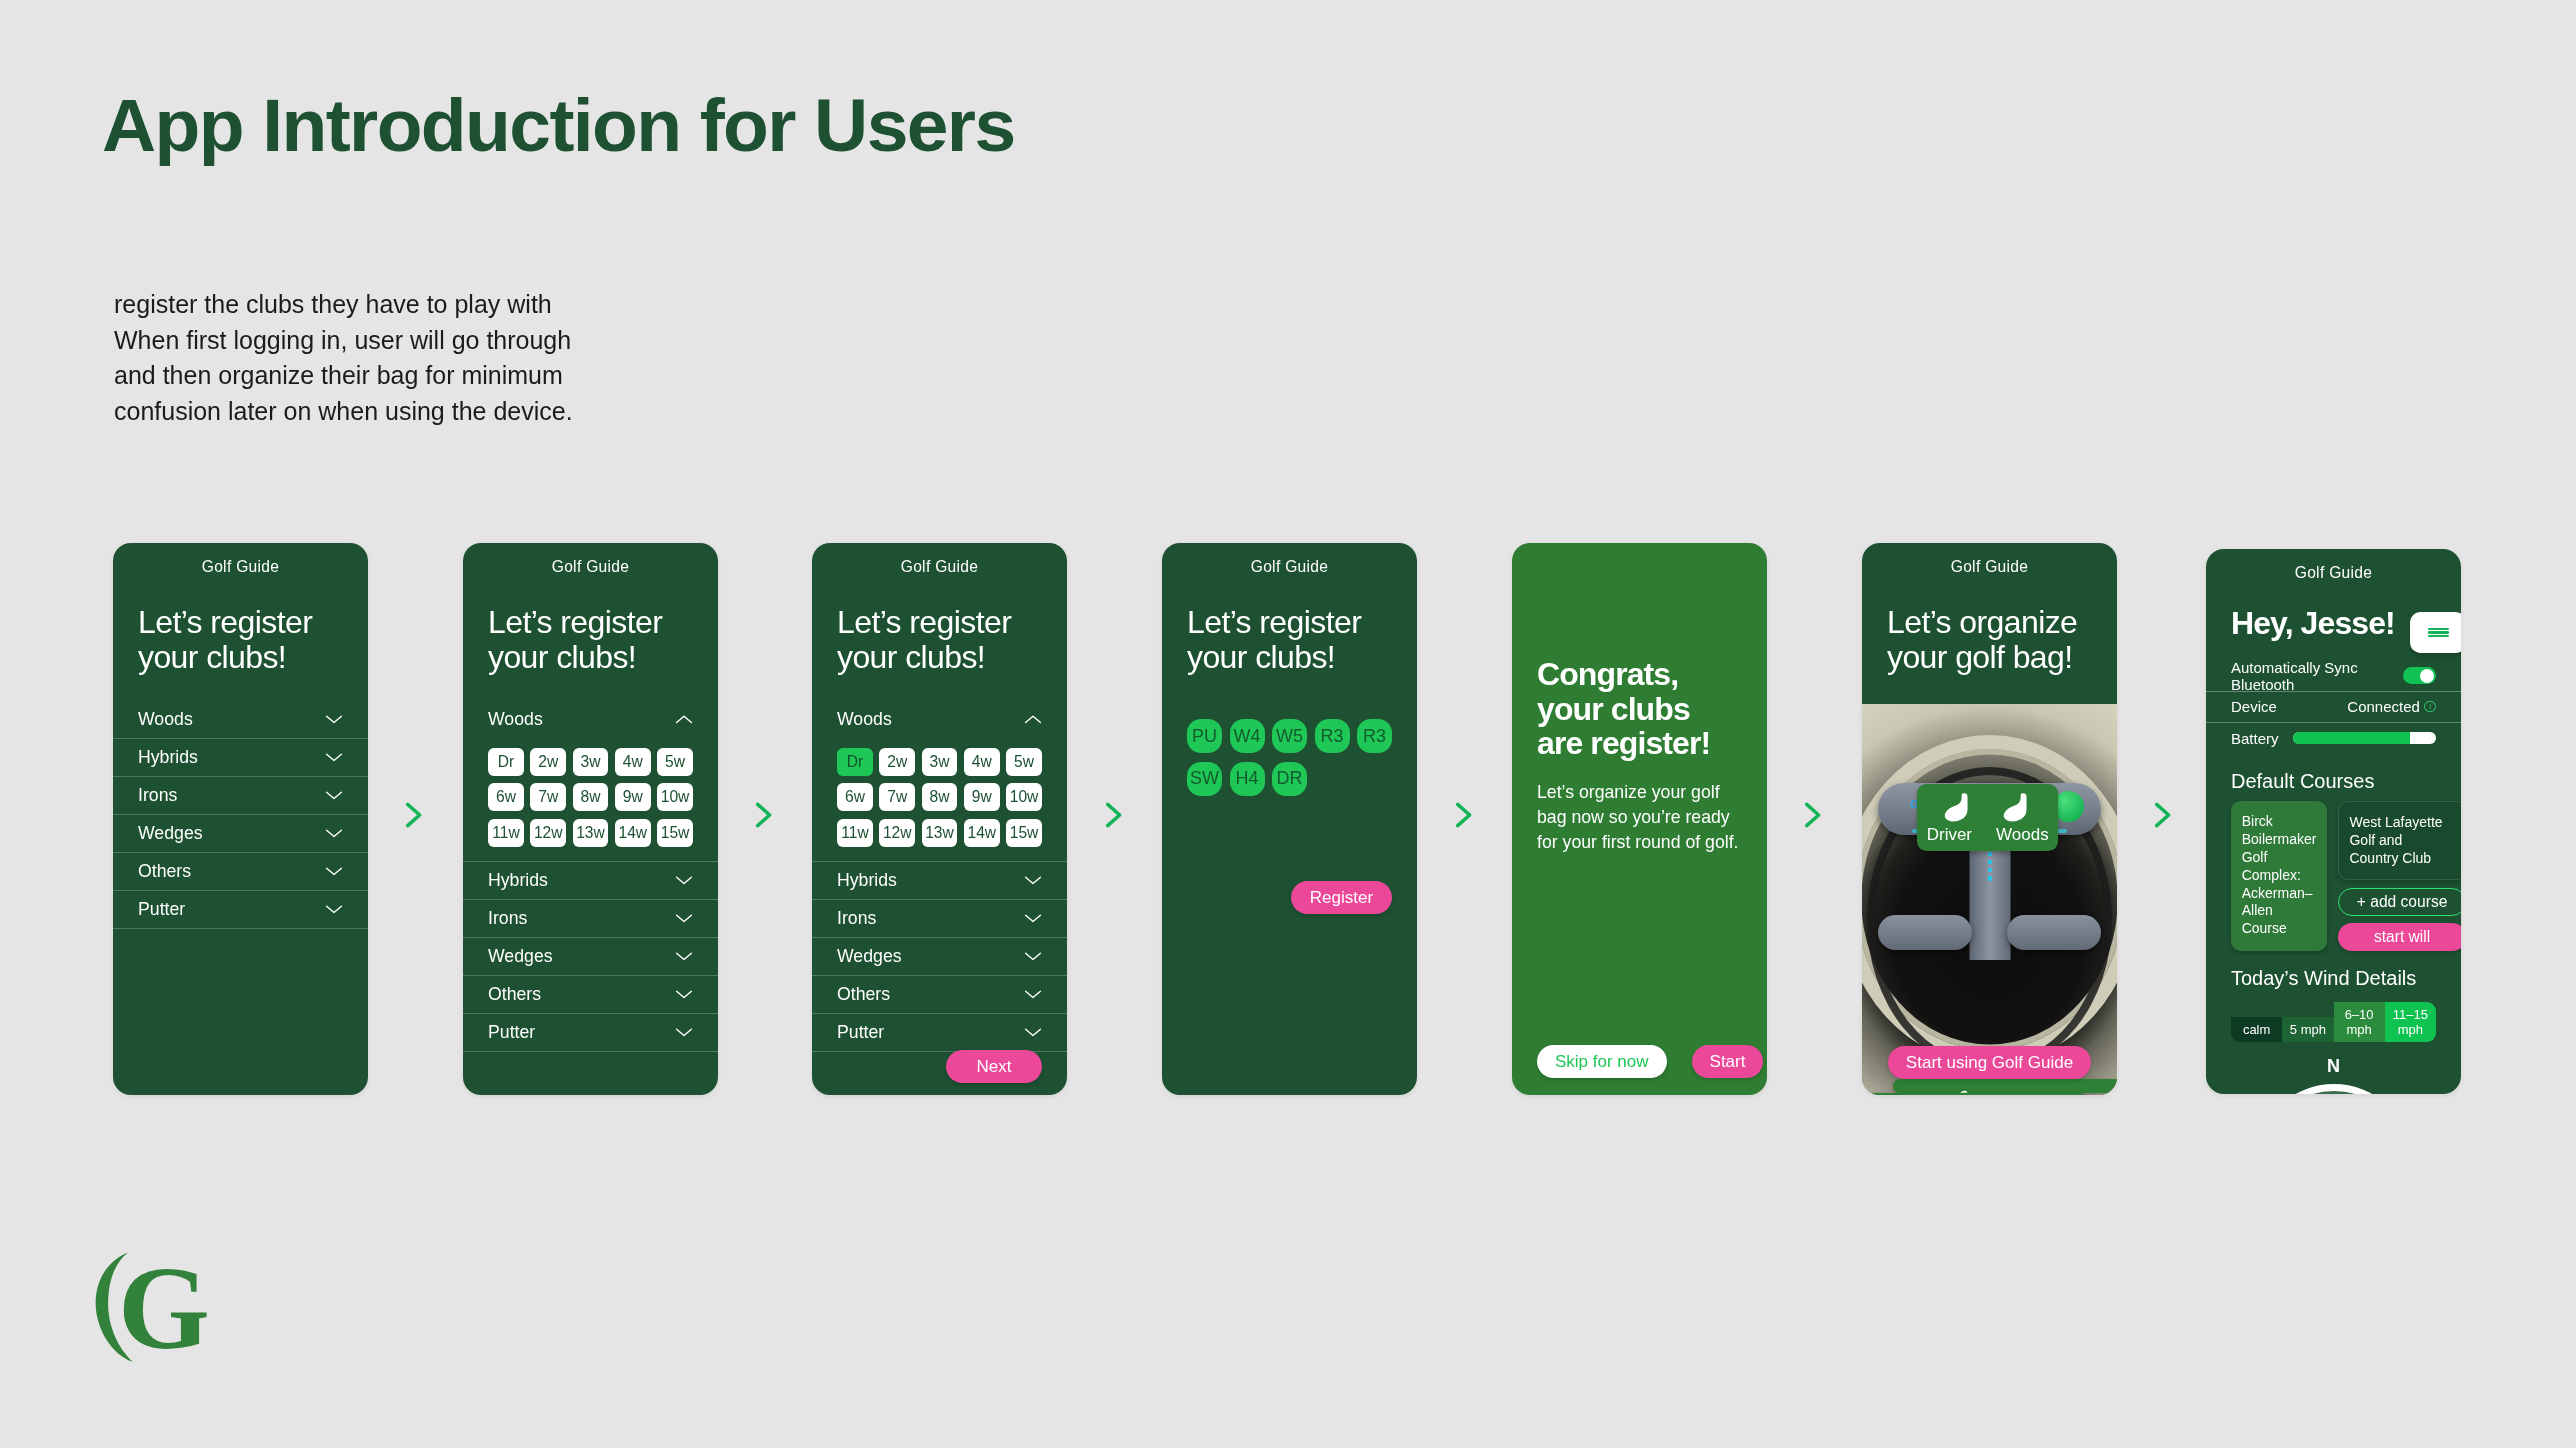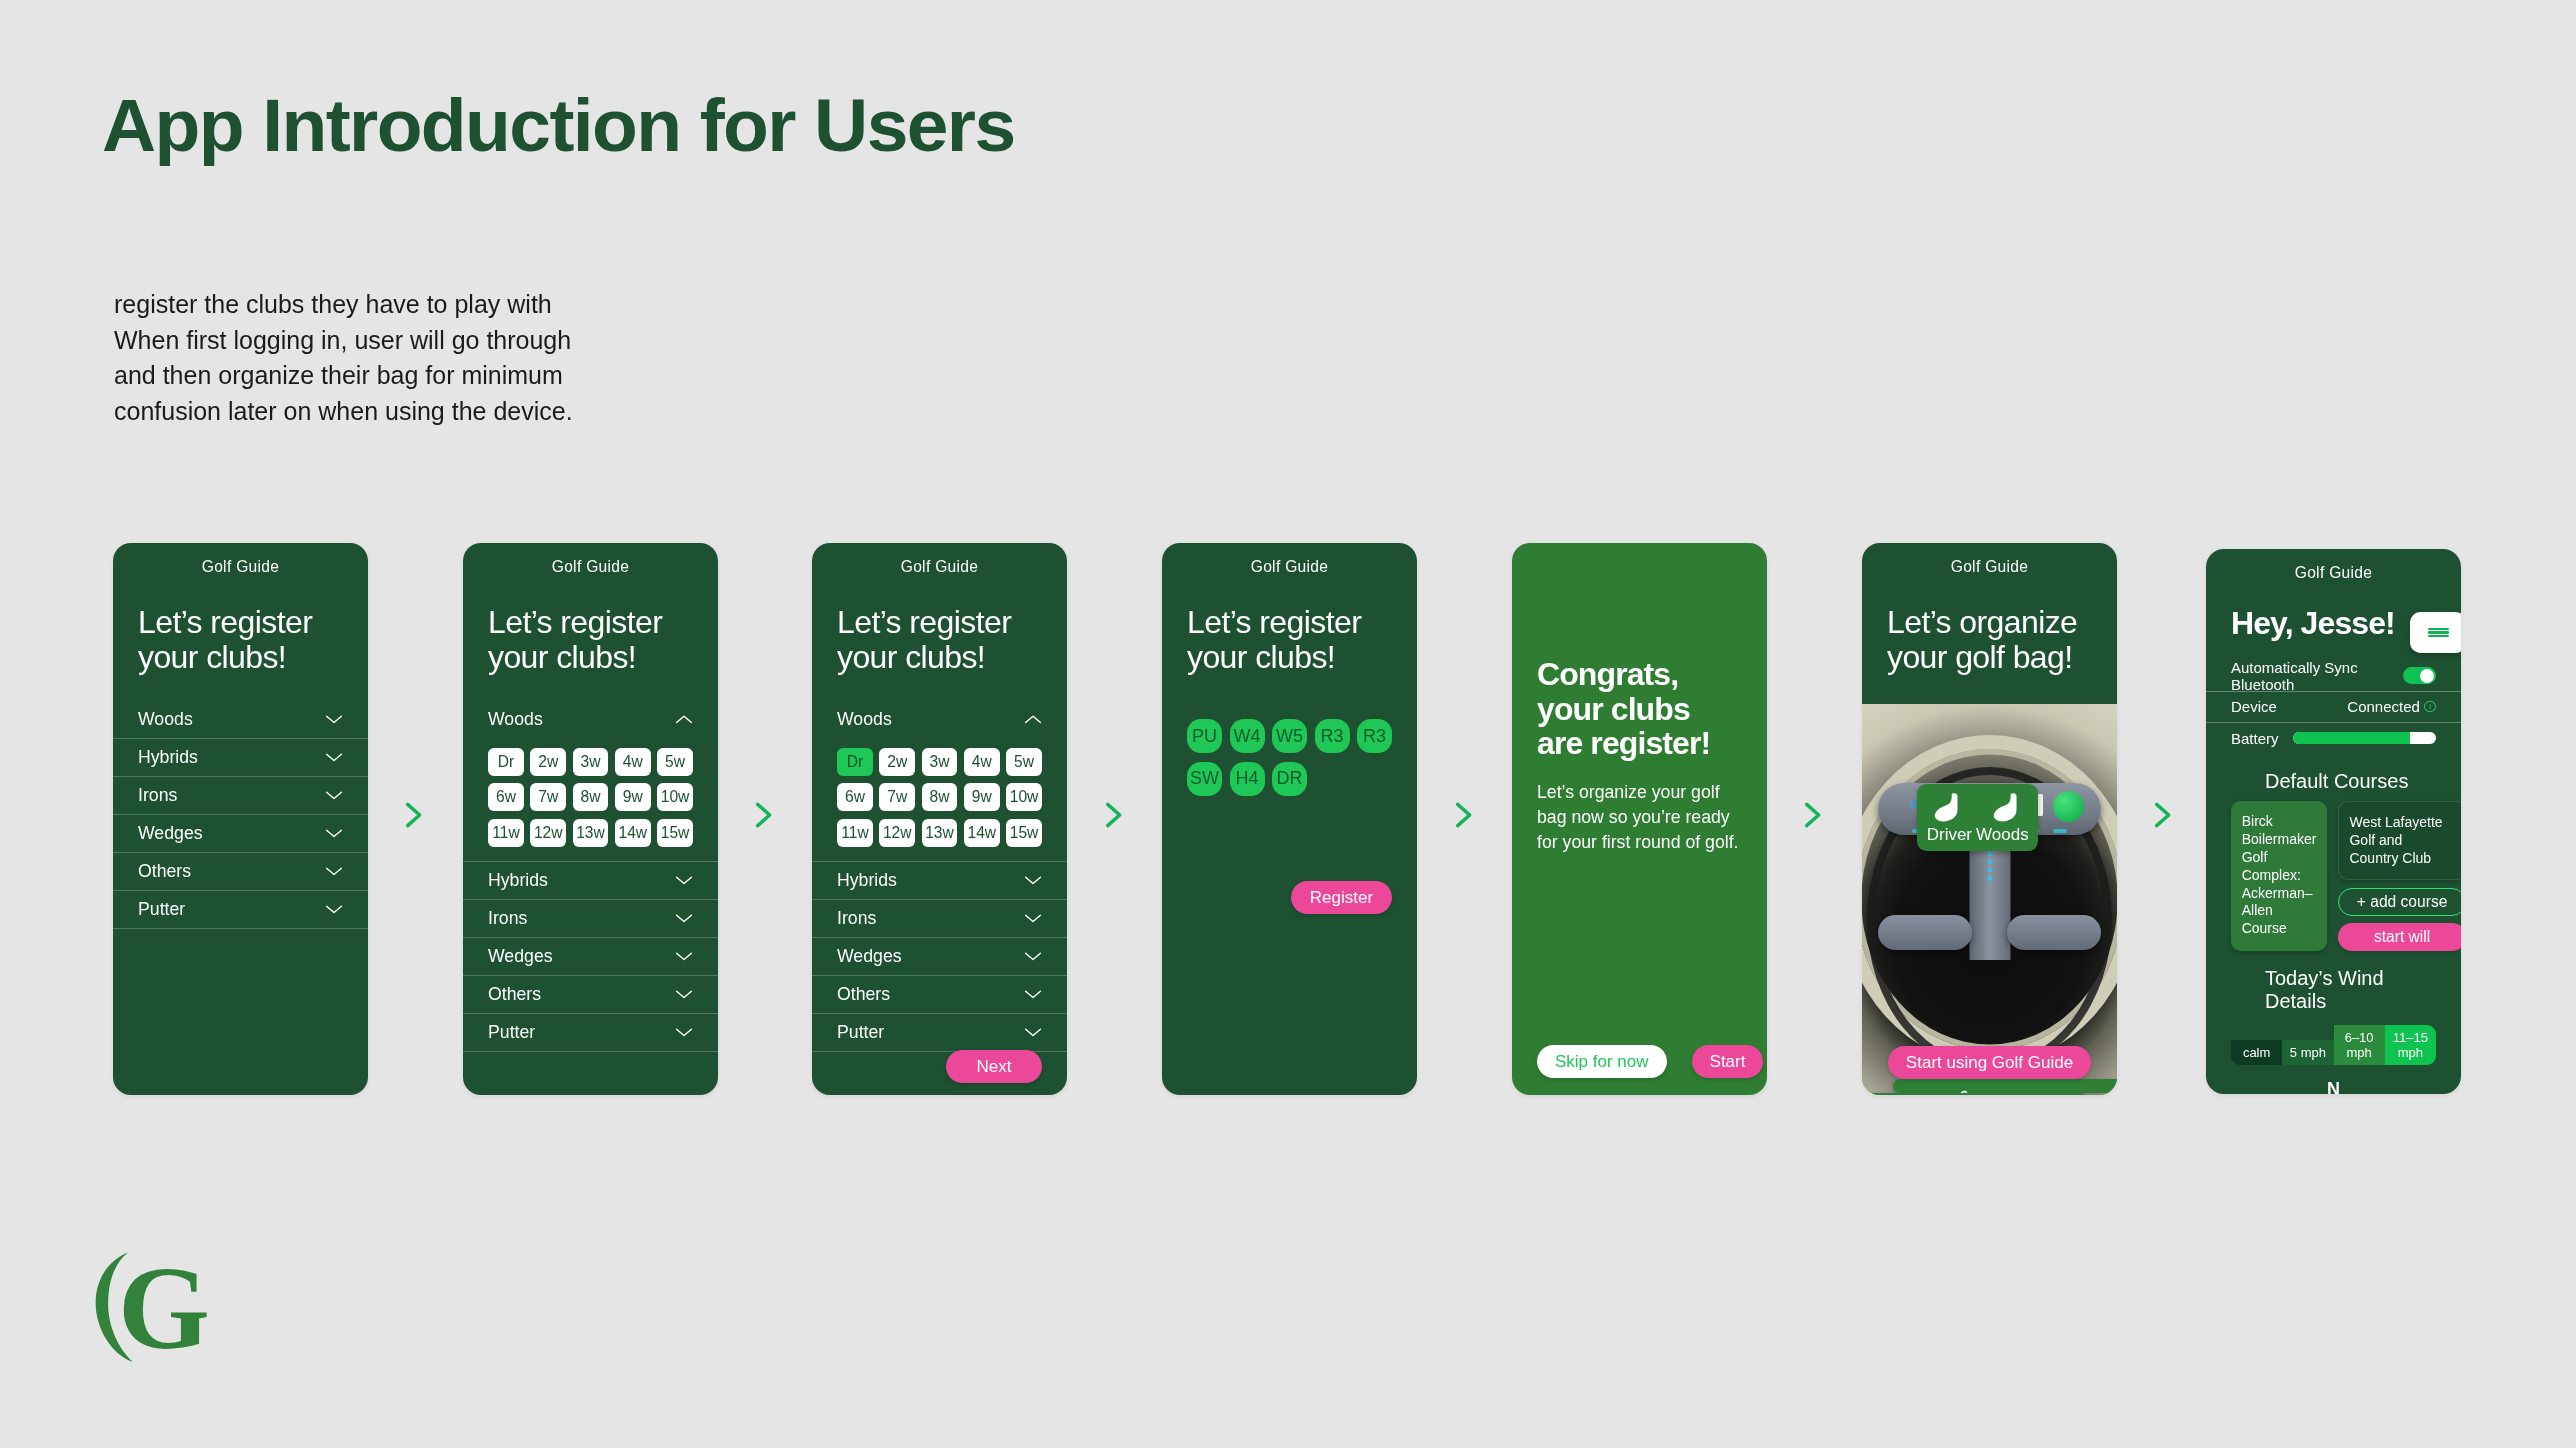--- a/index.html
+++ b/index.html
@@ -177,21 +177,21 @@
   .device .slots i { width: 14px; height: 3.8px; background: #35c7d8; border-radius: 2.1px; opacity: .8; display: block; }
 
   .bagtile {
     position: absolute;
     background: #2d8036; border-radius: 9.7px;
     display: flex; flex-direction: column; align-items: center;
     padding: 7.5px 9.7px 6.4px 9.7px;
     box-shadow: 0 2.1px 5.4px rgba(0,0,0,.28);
   }
   .bagtile .row2 { display: flex; gap: 23.6px; }
-  .bagtile .lbls { display: flex; gap: 4px; text-align: center; }
+  .bagtile .lbls { display: flex; gap: 24px; text-align: center; }
   .bagtile .lbl { color: #fff; font-size: 17px; }
   .club { width: 36px; height: 33px; }
   .club svg { width: 100%; height: 100%; display: block; }
   .clubtag { position: relative; }
   .clubtag span {
     position: absolute; left: 3.2px; top: 16px;
     color: #1d5132; font-size: 8px; font-weight: 700;
     transform: rotate(-18deg);
   }
 
@@ -222,21 +222,21 @@
     background: #fff; border-radius: 5.9px; overflow: hidden;
   }
   .battwrap i { display: block; height: 100%; background: #0fc351; }
   .hamburger {
     position: absolute; right: -5.4px; top: 63px;
     width: 56px; height: 41px; border-radius: 10.7px;
     background: #fff; display: flex; align-items: center; justify-content: center;
     box-shadow: 0 2.1px 5.4px rgba(0,0,0,.2);
   }
   .hamburger i { display: block; width: 20.4px; height: 2.1px; background: #13b457; margin: 1.6px 0; border-radius: 1.1px; }
-  .sectitle { color: #fff; font-size: 20px; padding: 16px 40px 0 25px; margin-left: 34px; }
+  .sectitle { color: #fff; font-size: 20px; padding: 16px 40px 0 25px; }
   .courses { display: flex; gap: 10.7px; padding: 8.6px 25px 0 25px; }
   .coursecard {
     background: #2f7a39; border-radius: 9.7px;
     color: #fff; font-size: 14px; line-height: 1.28;
     padding: 11.8px 10.7px; flex: 1;
     box-shadow: 0 1.6px 4.3px rgba(0,0,0,.22);
   }
   .coursecard.alt { background: #1a4a2d; border: 0.5px solid rgba(255,255,255,.12); }
   .courseRight { flex: 1; display: flex; flex-direction: column; gap: 7.5px; }
   .windscale {

